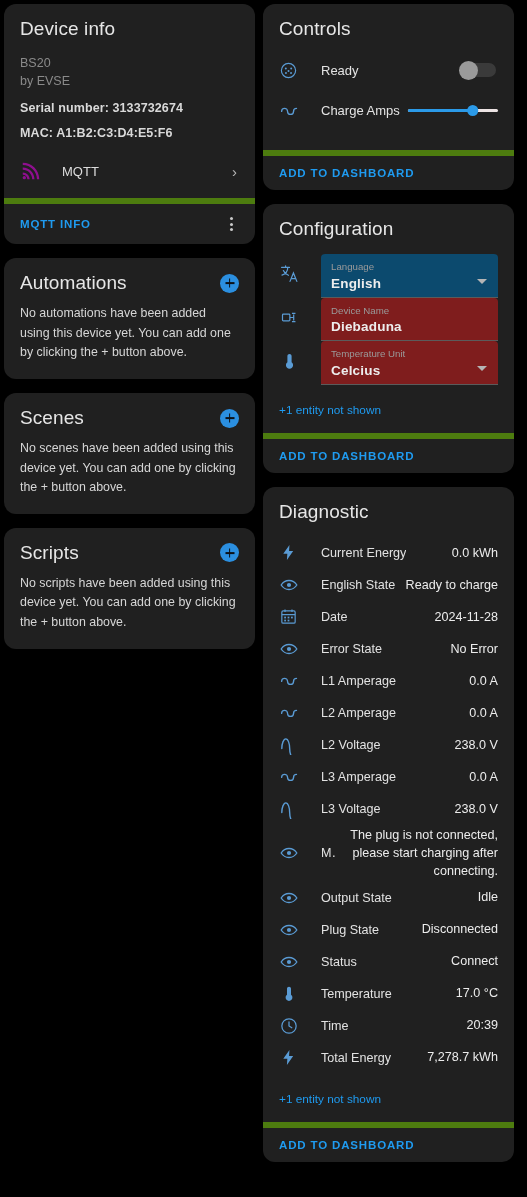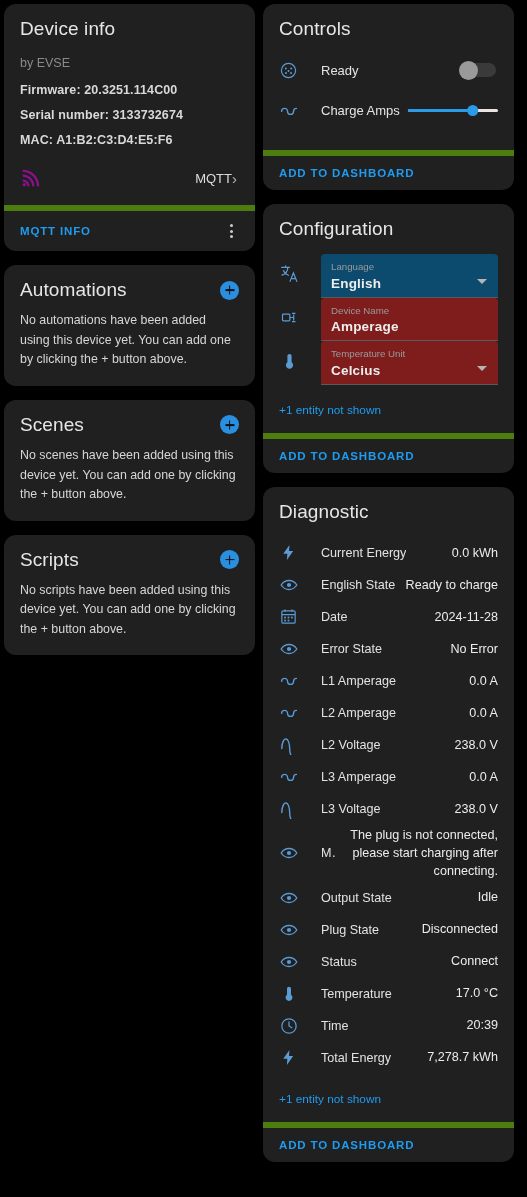--- a/index.html
+++ b/index.html
@@ -63,21 +63,20 @@
     align-items: center;
     margin-top: 20px;
     cursor: pointer;
   }
   .mqtt-ico { width: 30px; display: flex; align-items: center; }
   .mqtt-name {
     flex: 1;
     font-size: 13px;
     color: #dcdcdc;
     padding-left: 12px;
-    text-align: right;
   }
   .chev { color: #b7b7b7; font-size: 15px; padding-right: 2px; }
 
   .card-actions {
     border-top: 6px solid #4d7c0f;
     padding: 11px 16px;
     display: flex;
     align-items: center;
     justify-content: space-between;
   }
@@ -225,22 +224,22 @@
 </head>
 <body>
 
 <div class="page">
 
   <div class="column">
 
     <div class="card">
       <div class="card-inner">
         <div class="card-title">Device info</div>
+        <div class="dev-model">BS20</div>
         <div class="dev-model">by EVSE</div>
-        <div class="dev-line">Firmware: 20.3251.114C00</div>
         <div class="dev-line">Serial number: 3133732674</div>
         <div class="dev-line">MAC: A1:B2:C3:D4:E5:F6</div>
 
         <div class="mqtt-row">
           <span class="mqtt-ico">
             <svg width="22" height="22" viewBox="0 0 24 24" fill="#8e0f8e">
               <path d="M3 3v2.5c8.6 0 15.5 6.9 15.5 15.5H21C21 11.1 12.9 3 3 3z"></path>
               <path d="M3 8.2v2.5c5.7 0 10.3 4.6 10.3 10.3h2.5C15.8 14 10.1 8.2 3 8.2z"></path>
               <path d="M3 13.5V16c2.8 0 5 2.2 5 5h2.5c0-4.1-3.4-7.5-7.5-7.5z"></path>
               <circle cx="4.7" cy="19.3" r="1.8"></circle>
@@ -355,21 +354,21 @@
 
         <div class="cfg-row">
           <span class="cfg-ico">
             <svg width="21" height="21" viewBox="0 0 24 24" fill="none" stroke="#5a9bd4" stroke-width="1.4">
               <rect x="4" y="8.2" width="8.4" height="7.6" rx="1"></rect>
               <path d="M12.4 12h4.4M16.8 8.6v6.8M14.8 7.2h4M14.8 16.8h4"></path>
             </svg>
           </span>
           <div class="field plain">
             <div class="field-label">Device Name</div>
-            <div class="field-value">Amperage</div>
+            <div class="field-value">Diebaduna</div>
           </div>
         </div>
 
         <div class="cfg-row">
           <span class="cfg-ico">
             <svg width="21" height="21" viewBox="0 0 24 24" fill="#5a9bd4">
               <path d="M12 3.4c-1.35 0-2.4 1.05-2.4 2.4v7.05a4.1 4.1 0 1 0 4.8 0V5.8c0-1.35-1.05-2.4-2.4-2.4z"></path>
             </svg>
           </span>
           <div class="field plain">

